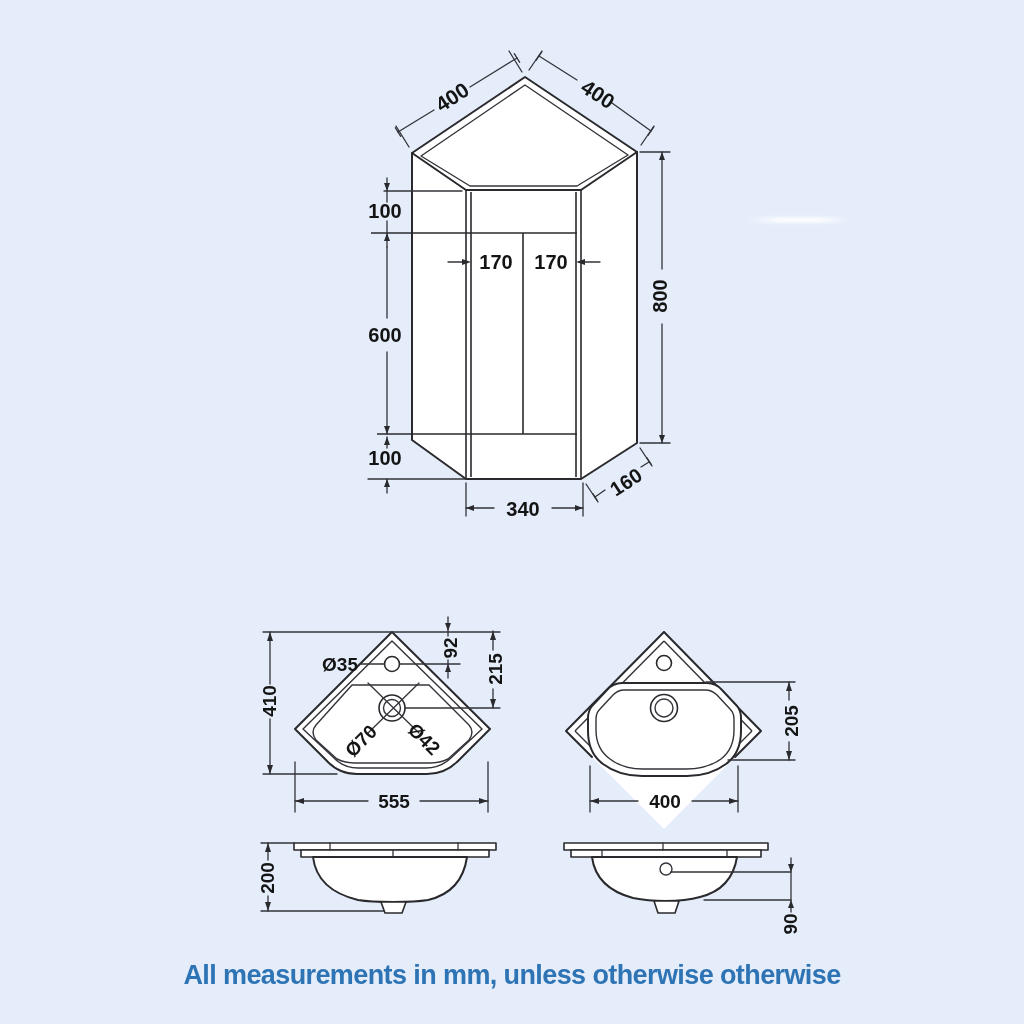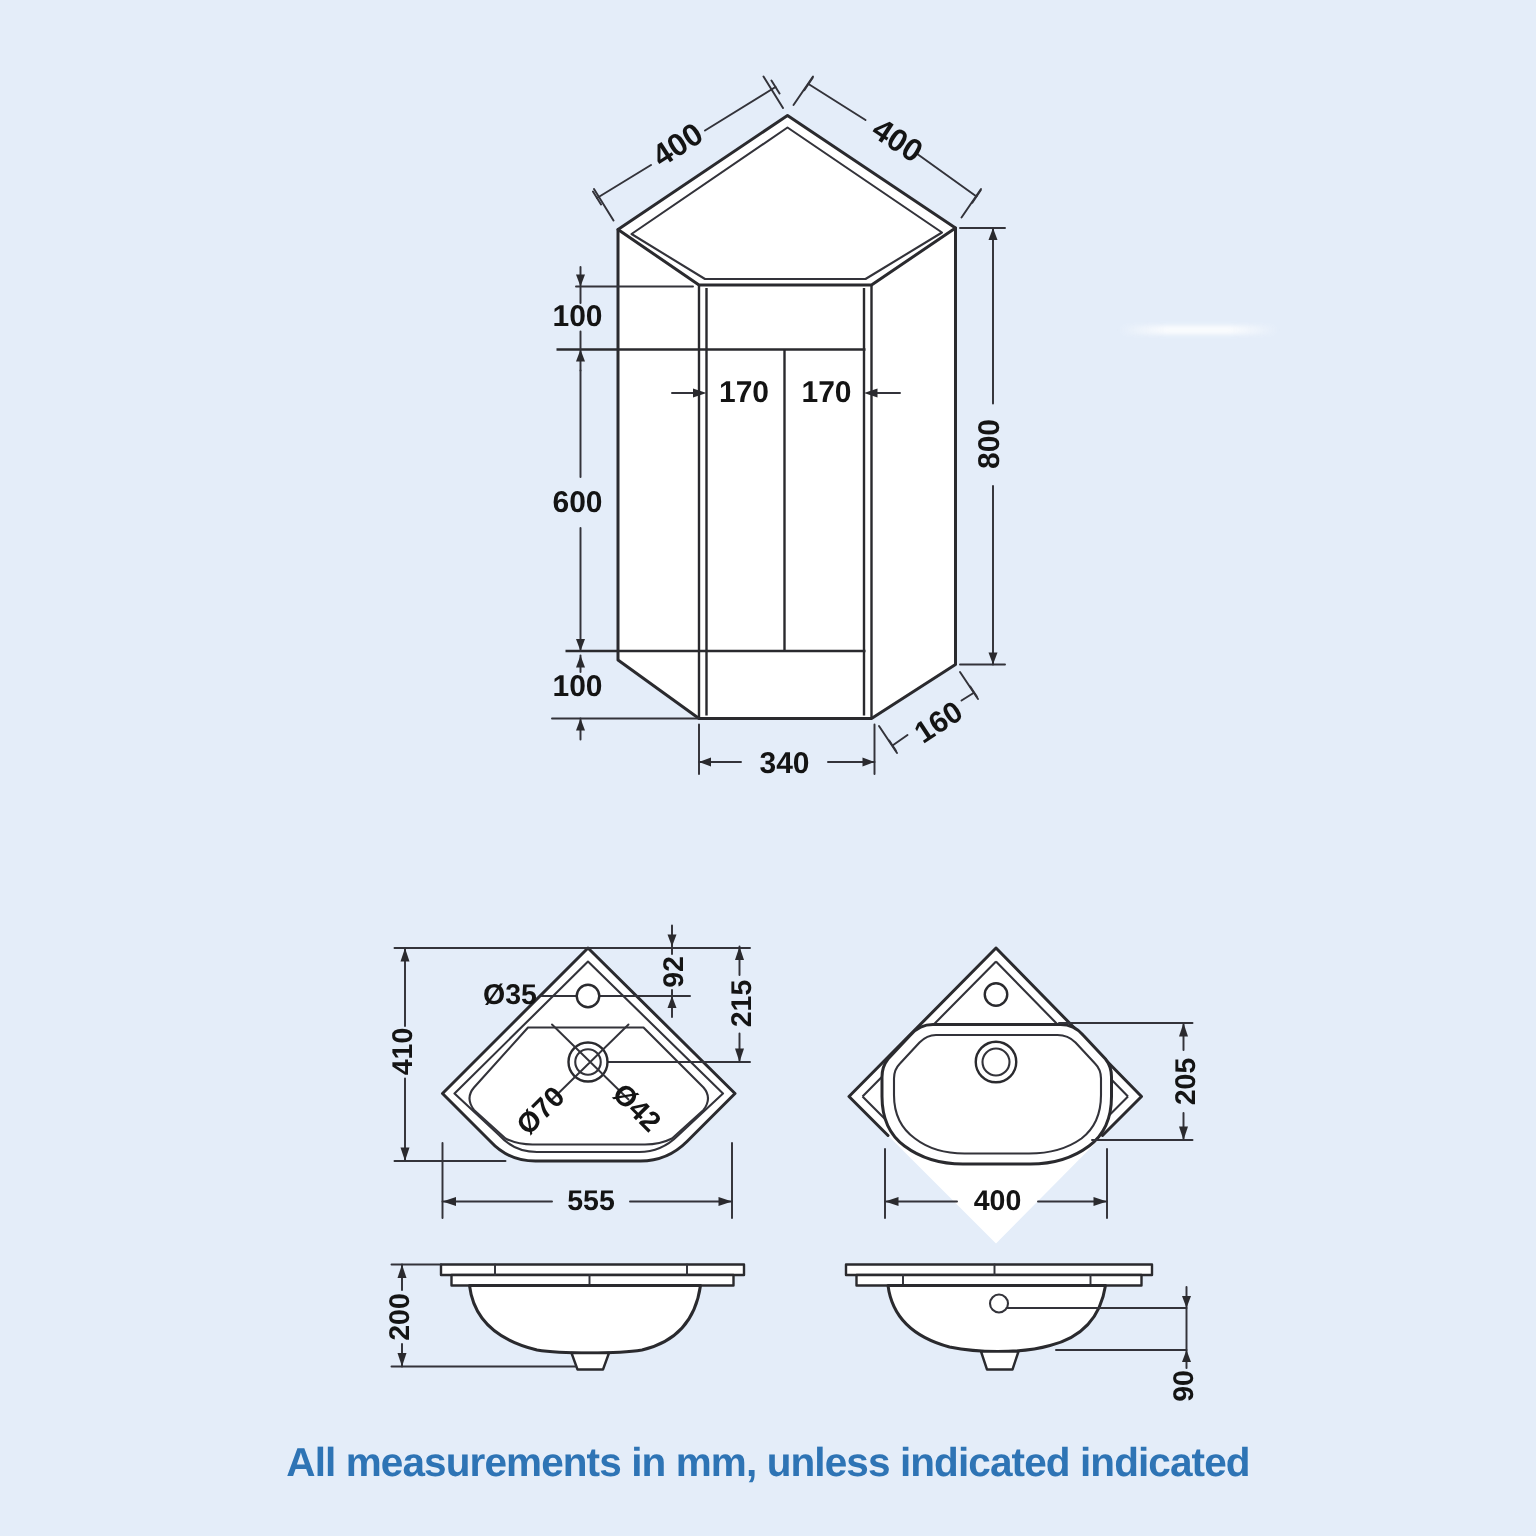--- a/index.html
+++ b/index.html
@@ -207,14 +207,14 @@
       <path class="s13" d="M671,872 H791 M704,900 H791"></path>
       <g>
         <path class="s13" d="M791,858 V912"></path>
         <polygon class="ar" points="791,872 788,864 794,864"></polygon>
         <polygon class="ar" points="791,900 788,908 794,908"></polygon>
         <text class="d" transform="translate(790,924) rotate(-90)">90</text>
       </g>
     </g>
   </svg>
 
-  <div class="footer-note">All measurements in mm, unless indicated indicated</div>
+  <div class="footer-note">All measurements in mm, unless otherwise otherwise</div>
 </div>
 
 </body></html>

